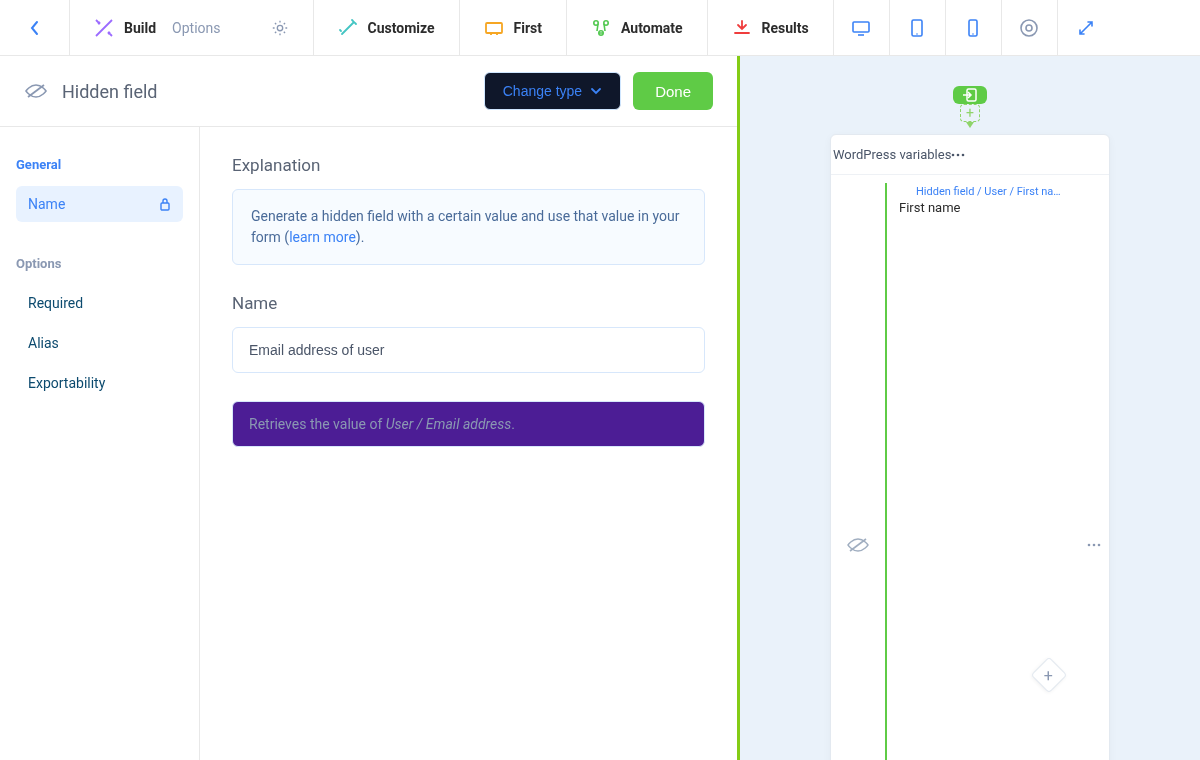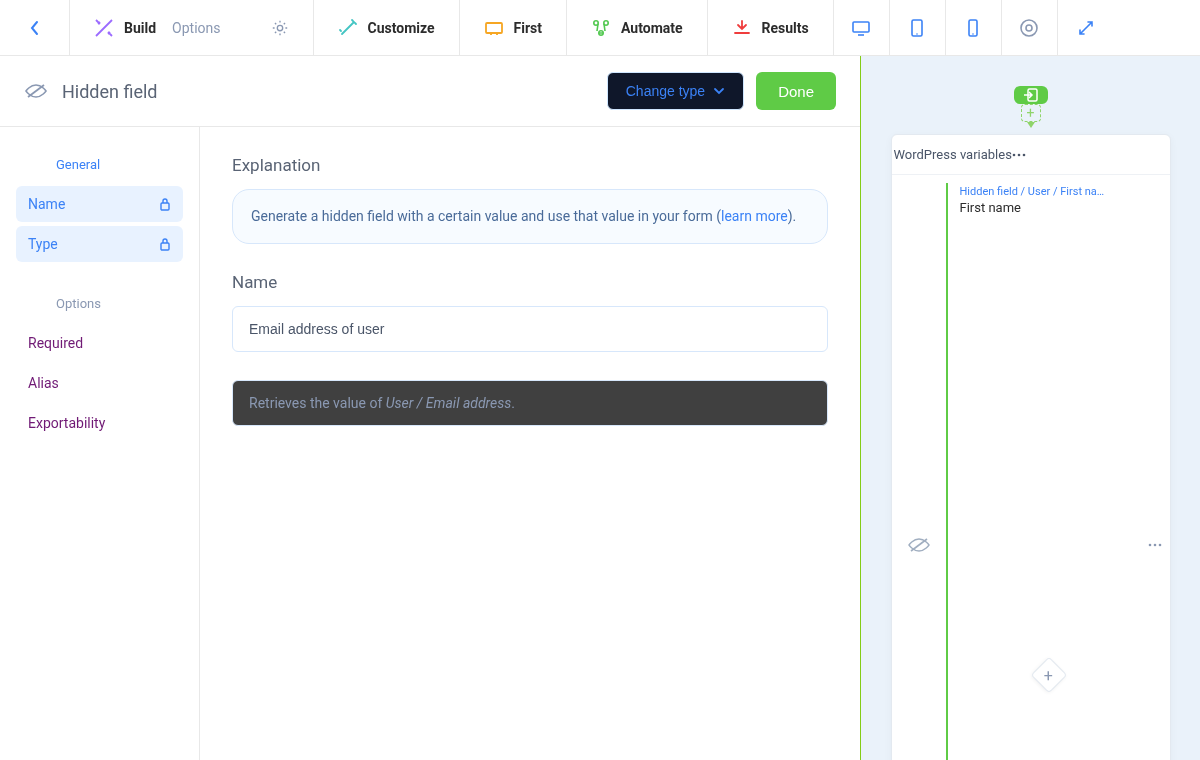--- a/index.html
+++ b/index.html
@@ -13,64 +13,64 @@
   .icon-teal { color:#44c5c3; }
   .icon-blue { color:#3b82f6; }
   .icon-purple { color:#9b6bff; }
   .icon-green { color:#52c850; }
   .icon-orange { color:#f6a623; }
   .icon-red { color:#ef3d3d; }
   .icon-gray { color:#8a98b2; }
   
   
   .main { display:flex; height:704px; }
-  .left { width:861px; display:flex; flex-direction:column; border-right:1px solid #84cc16; }
+  .left { width:740px; display:flex; flex-direction:column; border-right:3px solid #84cc16; }
   .right { flex:1; background:#eaf2fa; position:relative; overflow:hidden; }
   
   
   .headerbar { display:flex; align-items:center; justify-content:space-between; padding:16px 24px; border-bottom:1px solid #e8e8e8; }
   .headerbar .title { display:flex; align-items:center; gap:14px; font-size:18px; color:#5a6475; }
   .btn-outline { border:1px solid #cfe6ff; color:#3b82f6; background:#0f172a; border-radius:6px; padding:10px 18px; font-size:14px; cursor:pointer; display:inline-flex; align-items:center; gap:8px; }
   .btn-primary { background:#5fcb46; color:#fff; border:none; border-radius:6px; padding:10px 22px; font-size:15px; cursor:pointer; font-weight:500; }
   .headerbar .actions { display:flex; gap:12px; }
   
   
   .content { display:flex; flex:1; overflow:hidden; }
   .sidemenu { width:200px; border-right:1px solid #e8e8e8; padding:30px 16px; }
-  .sidemenu .group-label { color:#3b82f6; font-size:13px; margin-bottom:14px; font-weight:400;margin-left:40px; }
+  .sidemenu .group-label { color:#3b82f6; font-size:13px; margin-bottom:14px; font-weight:700; }
   .sidemenu .group-label.gray { color:#8a98b2; }
-  .sidemenu .item { display:flex; align-items:center; justify-content:space-between; padding:10px 12px; border-radius:6px; color:#701a75; cursor:pointer; font-size:14px; margin-bottom:4px; }
+  .sidemenu .item { display:flex; align-items:center; justify-content:space-between; padding:10px 12px; border-radius:6px; color:#0c4a6e; cursor:pointer; font-size:14px; margin-bottom:4px; }
   .sidemenu .item.active { background:#e8f2ff; color:#3b82f6; }
   .sidemenu .group { margin-bottom:34px; }
   
   .formpane { flex:1; padding:28px 32px; }
   .field-block { margin-bottom:28px; }
   .field-label { font-size:17px; color:#5a6475; margin-bottom:14px; }
-  .info-box { background:#f7fbff; border:1px solid #d7e7fb; border-radius:17px; padding:16px 18px; color:#4a6b99; font-size:14px; line-height:1.5; }
+  .info-box { background:#f7fbff; border:1px solid #d7e7fb; border-radius:6px; padding:16px 18px; color:#4a6b99; font-size:14px; line-height:1.5; }
   .info-box a { color:#3b82f6; text-decoration:none; }
   .text-input, .select-input, .readonly-input { width:100%; border:1px solid #d7e7fb; border-radius:6px; padding:14px 16px; font-size:14px; color:#4a5568; background:#fff; }
   .select-input { display:flex; align-items:center; justify-content:space-between; cursor:pointer; }
-  .readonly-input { background:#404040; color:#8a98b2; }
+  .readonly-input { background:#4c1d95; color:#8a98b2; }
   .readonly-input em { font-style:italic; }
   
   
   .canvas { position:absolute; inset:0; display:flex; flex-direction:column; align-items:center; padding-top:30px; }
   .node-start { width:34px; height:34px; background:#5fcb46; border-radius:6px; display:flex; align-items:center; justify-content:center; color:#fff; }
   .vline { width:2px; height:14px; background:#bfe2a6; }
   .dashed-add { width:20px; height:20px; border:1px dashed #8fd46a; border-radius:4px; display:flex; align-items:center; justify-content:center; color:#8fd46a; font-size:14px; }
   .arrowhead { width:0; height:0; border-left:4px solid transparent; border-right:4px solid transparent; border-top:6px solid #8fd46a; }
   
   .panel { width:280px; background:#fff; border:1px solid #e3e9f0; border-radius:6px; box-shadow:0 2px 8px rgba(0,0,0,0.04); margin:6px 0; }
   .panel-header { display:flex; align-items:center; padding:12px 2px; border-bottom:1px solid #eef1f5; font-size:13px; color:#4a5568; }
   .panel-item { display:flex; align-items:stretch; border-bottom:1px solid #f3f5f8; padding:0; }
   .panel-item:last-of-type { border-bottom:none; }
   .panel-item .iconcell { width:54px; display:flex; align-items:center; justify-content:center; color:#a0aec0; }
   .panel-item .bar { width:2px; background:#5fcb46; margin:8px 0; }
   .panel-item .body { flex:1; padding:10px 6px 10px 12px; }
-  .panel-item .body .sub { color:#3b82f6; font-size:11px; margin-bottom:2px; white-space:nowrap; overflow:hidden; text-overflow:ellipsis; max-width:150px; }
+  .panel-item .body .sub { color:#3b82f6; font-size:11px; margin-bottom:2px; white-space:nowrap; overflow:hidden; text-overflow:ellipsis; max-width:150px;margin-left:17px; }
   .panel-item .body .main { color:#2c2c2c; font-size:13px; }
   .panel-item .dots { width:30px; display:flex; align-items:center; justify-content:center; color:#8a98b2; cursor:pointer; }
   .diamond-add { position:absolute; right:138px; top:606px; width:26px; height:26px; background:#fff; border:1px solid #e3e9f0; transform:rotate(45deg); border-radius:4px; display:flex; align-items:center; justify-content:center; box-shadow:0 1px 4px rgba(0,0,0,0.06); cursor:pointer; }
   .diamond-add span { transform:rotate(-45deg); color:#8a98b2; font-size:16px; }
   
   svg { display:block; }
 </style>
 </head>
 <body>
 
@@ -170,27 +170,20 @@
         <button class="btn-primary">Done</button>
       </div>
     </div>
 
     <div class="content">
       <div class="sidemenu">
         <div class="group">
           <div class="group-label">General</div>
           <div class="item active">
             <span>Name</span>
-            <svg class="icon-blue" width="12" height="14" viewBox="0 0 12 14">
-                <rect x="2" y="6" width="8" height="7" rx="1" stroke="currentColor" stroke-width="1.4" fill="none"></rect>
-                <path d="M4 6V4a2 2 0 014 0v2" stroke="currentColor" stroke-width="1.4" fill="none"></path>
-              </svg>
-          </div>
-          <div class="item active">
-            <span>Type</span>
             <svg class="icon-blue" width="12" height="14" viewBox="0 0 12 14">
                 <rect x="2" y="6" width="8" height="7" rx="1" stroke="currentColor" stroke-width="1.4" fill="none"></rect>
                 <path d="M4 6V4a2 2 0 014 0v2" stroke="currentColor" stroke-width="1.4" fill="none"></path>
               </svg>
           </div>
         </div>
         <div class="group">
           <div class="group-label gray">Options</div>
           <div class="item">Required</div>
           <div class="item">Alias</div>

